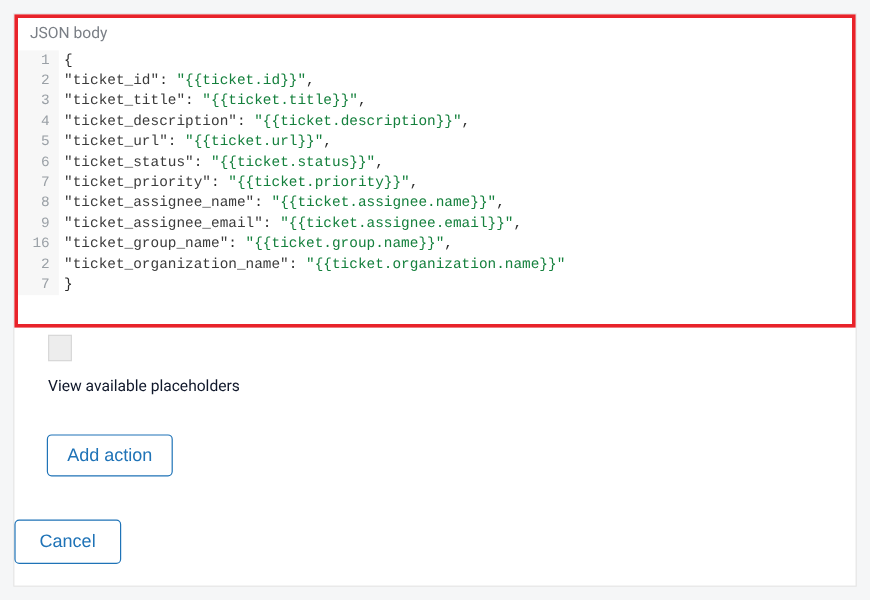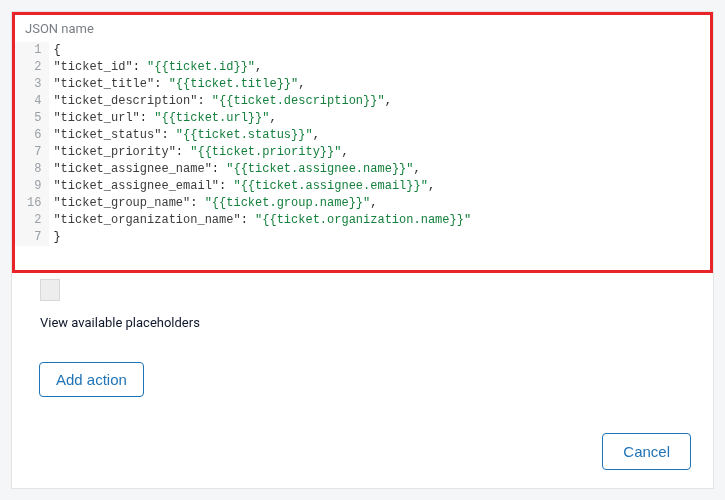--- a/index.html
+++ b/index.html
@@ -72,21 +72,20 @@
   border-radius: 4px;
   cursor: pointer;
   background: #fff;
 }
 .btn-outline-primary {
   border: 1px solid #1f73b7;
   color: #1f73b7;
 }
 .footer {
   display: flex;
-  justify-content: flex-end;
   gap: 10px;
   padding: 18px 22px 18px 0;
 }
 .btn-cancel {
   border: 1px solid #1f73b7;
   color: #1f73b7;
   padding: 9px 20px;
 }
 .create-wrap {
   border: 3px solid #e8232a;
@@ -98,21 +97,21 @@
   color: #fff;
   padding: 9px 24px;
 }
 </style>
 </head>
 <body>
 
 <div class="container">
   <div class="panel">
     <div class="json-section">
-      <div class="section-label">JSON name</div>
+      <div class="section-label">JSON body</div>
       <div class="code-editor">
         <div class="gutter" id="gutter">
             <div>1</div>
             <div>2</div>
             <div>3</div>
             <div>4</div>
             <div>5</div>
             <div>6</div>
             <div>7</div>
             <div>8</div>

